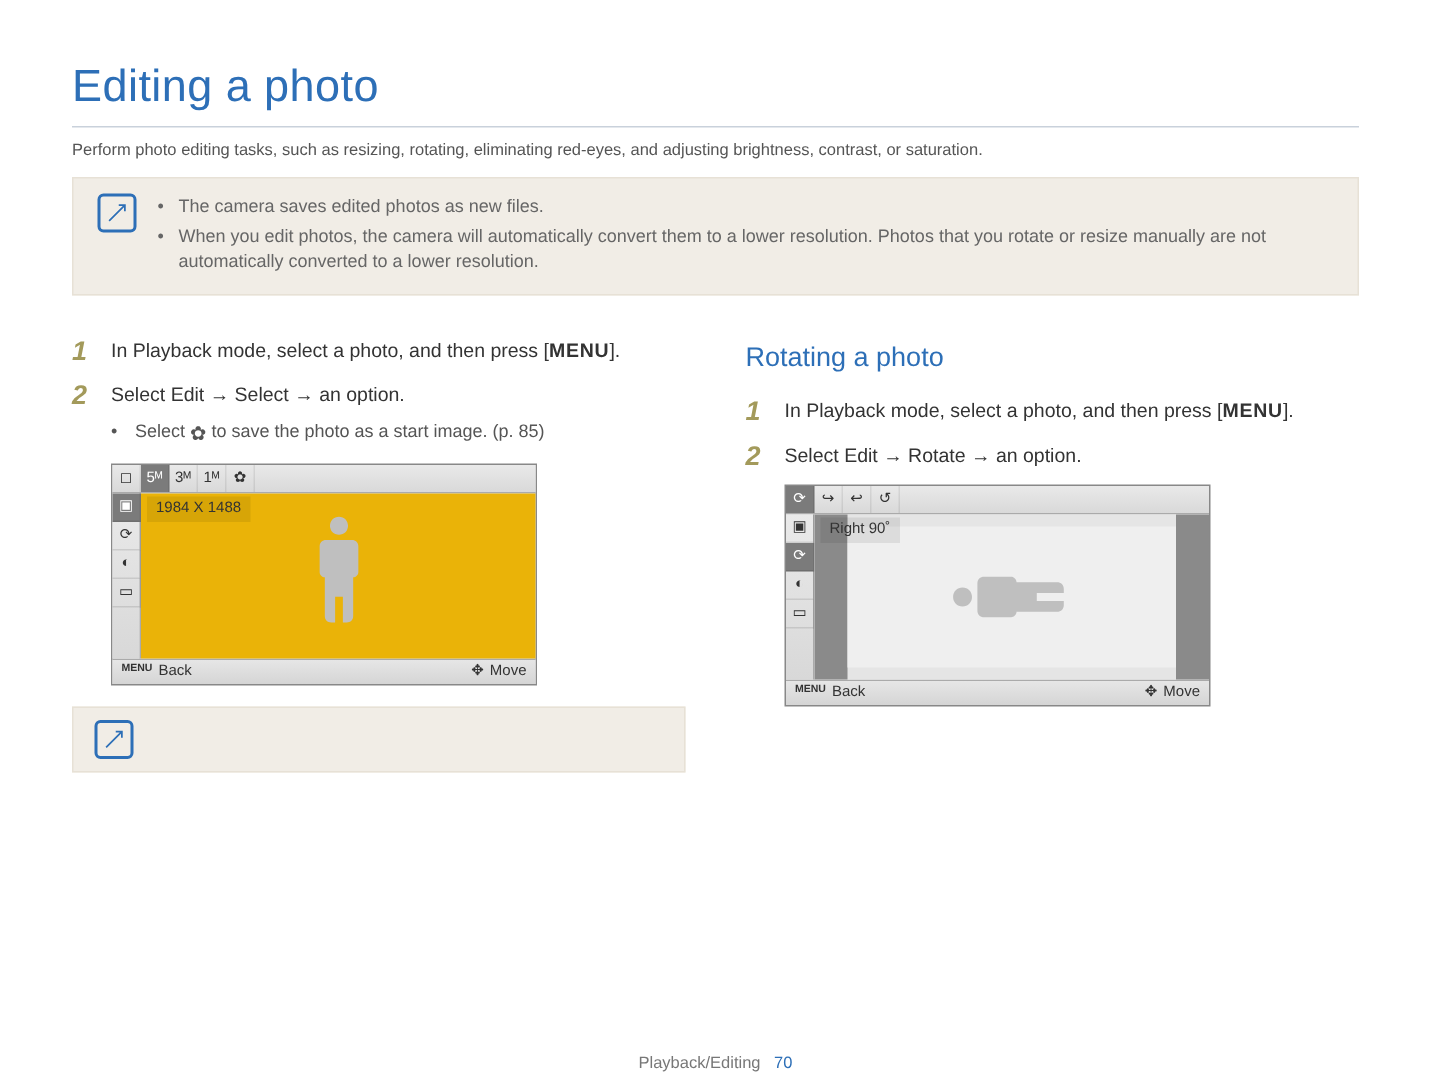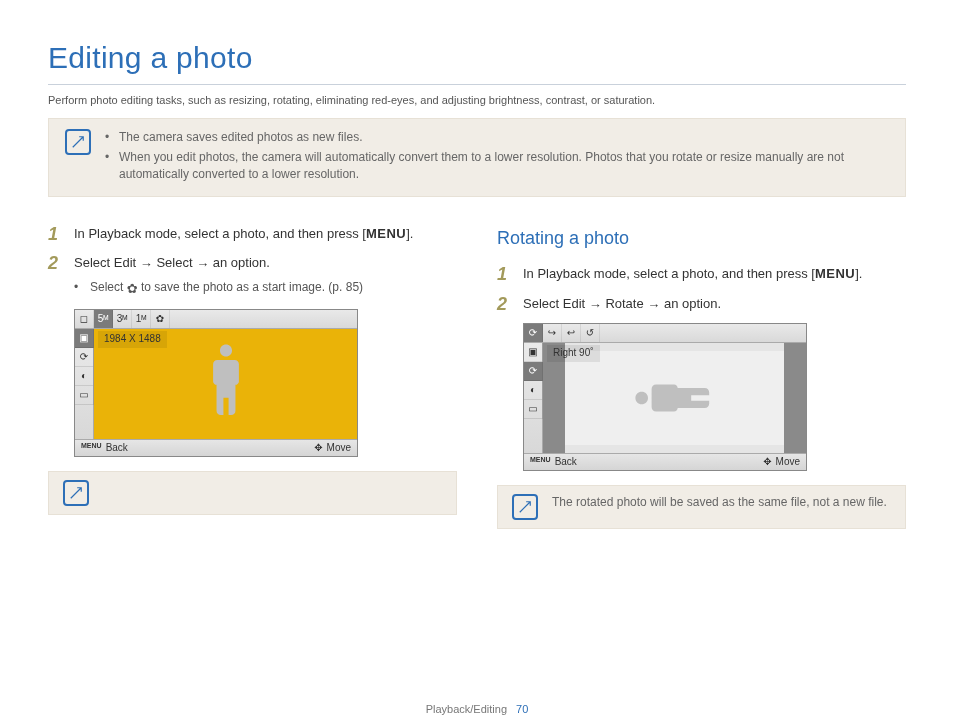--- a/index.html
+++ b/index.html
@@ -188,28 +188,20 @@
             <span class="lbl">
                     <span>✥</span> 
                     <span>Move</span>
                   </span>
           </div>
         </div>
       </div>
     </li>
   </ul>
 
-  <div class="note-box small">
-    <div class="note-icon">
-      <svg width="14" height="14" viewBox="0 0 24 24">
-              <path d="M3 21 L21 3 M14 3 H21 V10"></path>
-            </svg>
-    </div>
-    <div class="note-text">The rotated photo will be saved as the same file, not a new file.</div>
-  </div>
 </div>
 
 </div>
 
 <div class="footer">
   <span>Playback/Editing</span>
   <span class="pg">70</span>
 </div>
 
 </div>

